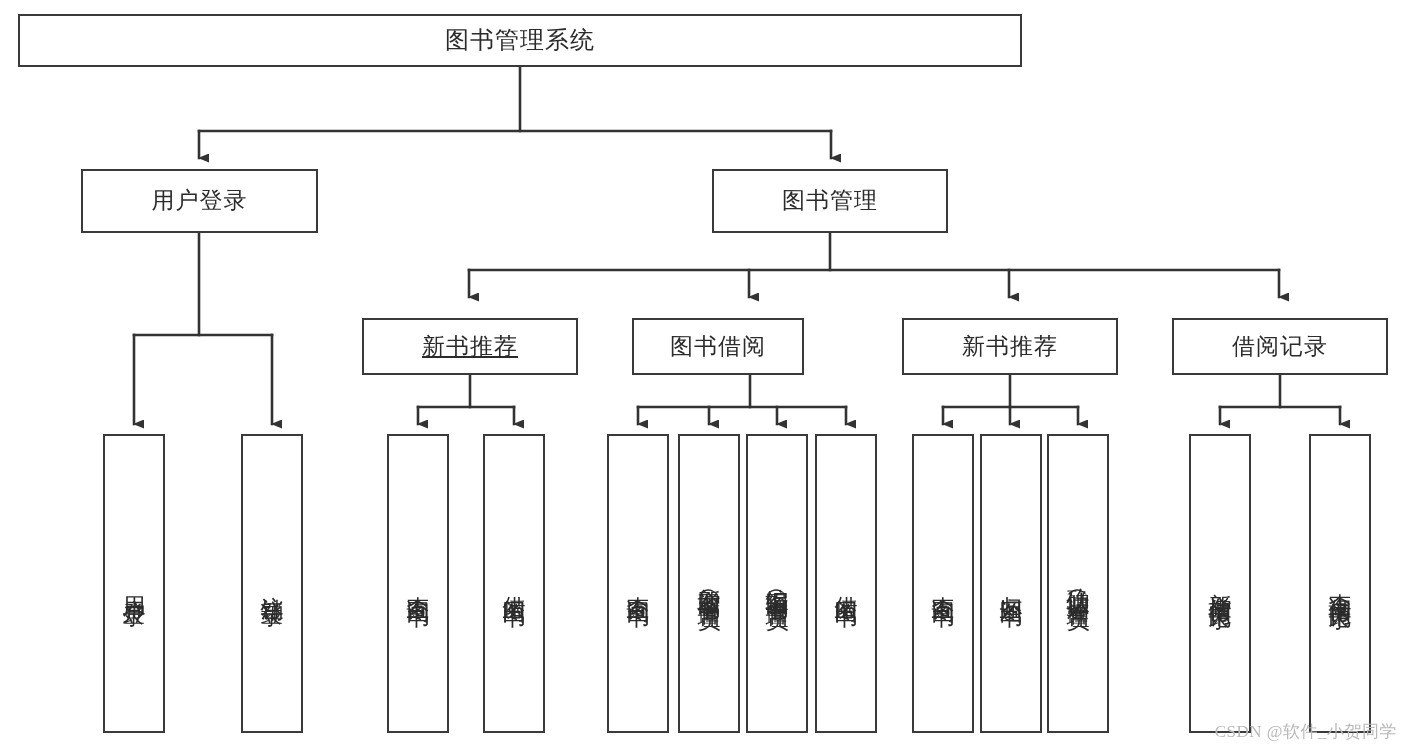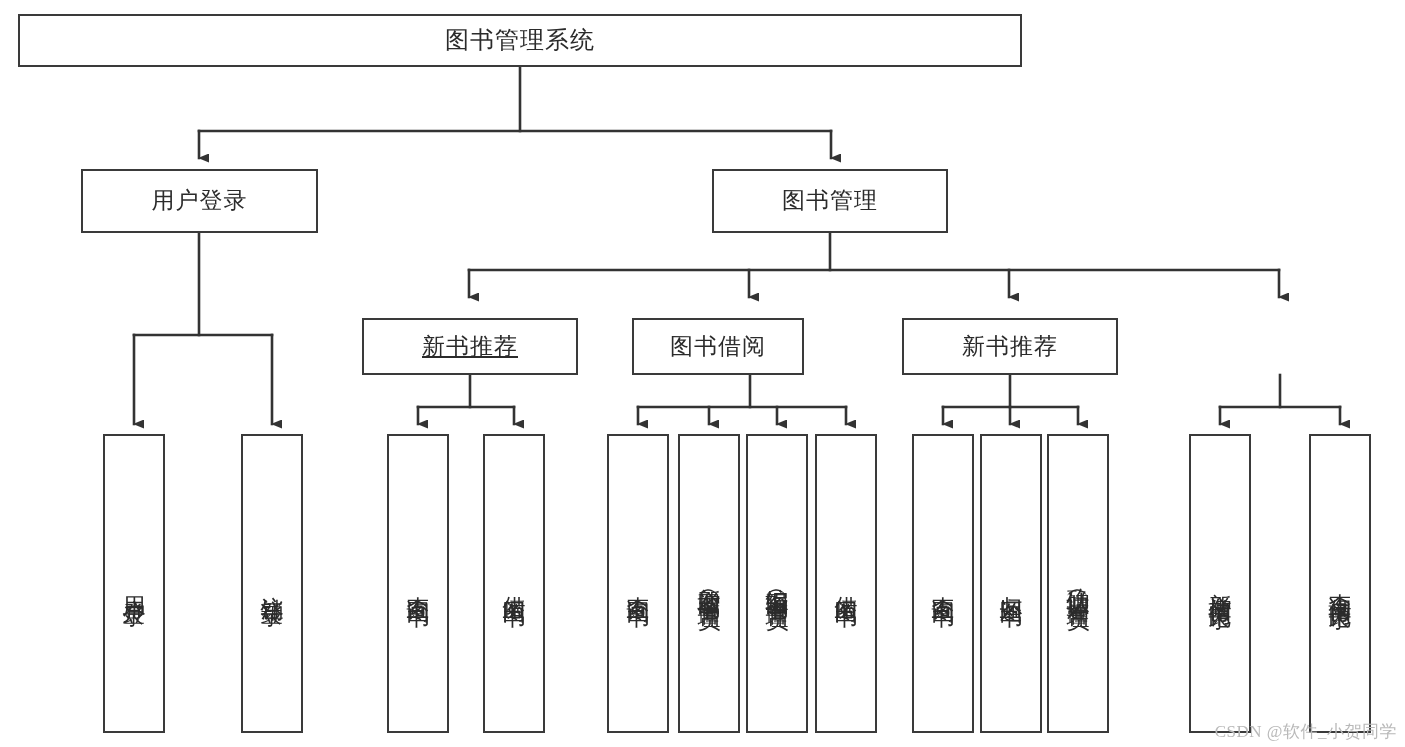--- a/index.html
+++ b/index.html
@@ -140,20 +140,23 @@
   </div>
 
   <div class="node h" style="left:632px;top:318px;width:172px;height:57px;">
     <span>图书借阅</span>
   </div>
 
   <div class="node h" style="left:902px;top:318px;width:216px;height:57px;">
     <span>新书推荐</span>
   </div>
 
+  <div class="node h" style="left:1172px;top:318px;width:216px;height:57px;">
+    <span>借阅记录</span>
+  </div>
 
   <div class="node v" style="left:103px;top:434px;width:62px;height:299px;">
     <span class="vtext">用户登录</span>
   </div>
 
   <div class="node v" style="left:241px;top:434px;width:62px;height:299px;">
     <span class="vtext">注销登录</span>
   </div>
 
   <div class="node v" style="left:387px;top:434px;width:62px;height:299px;">

